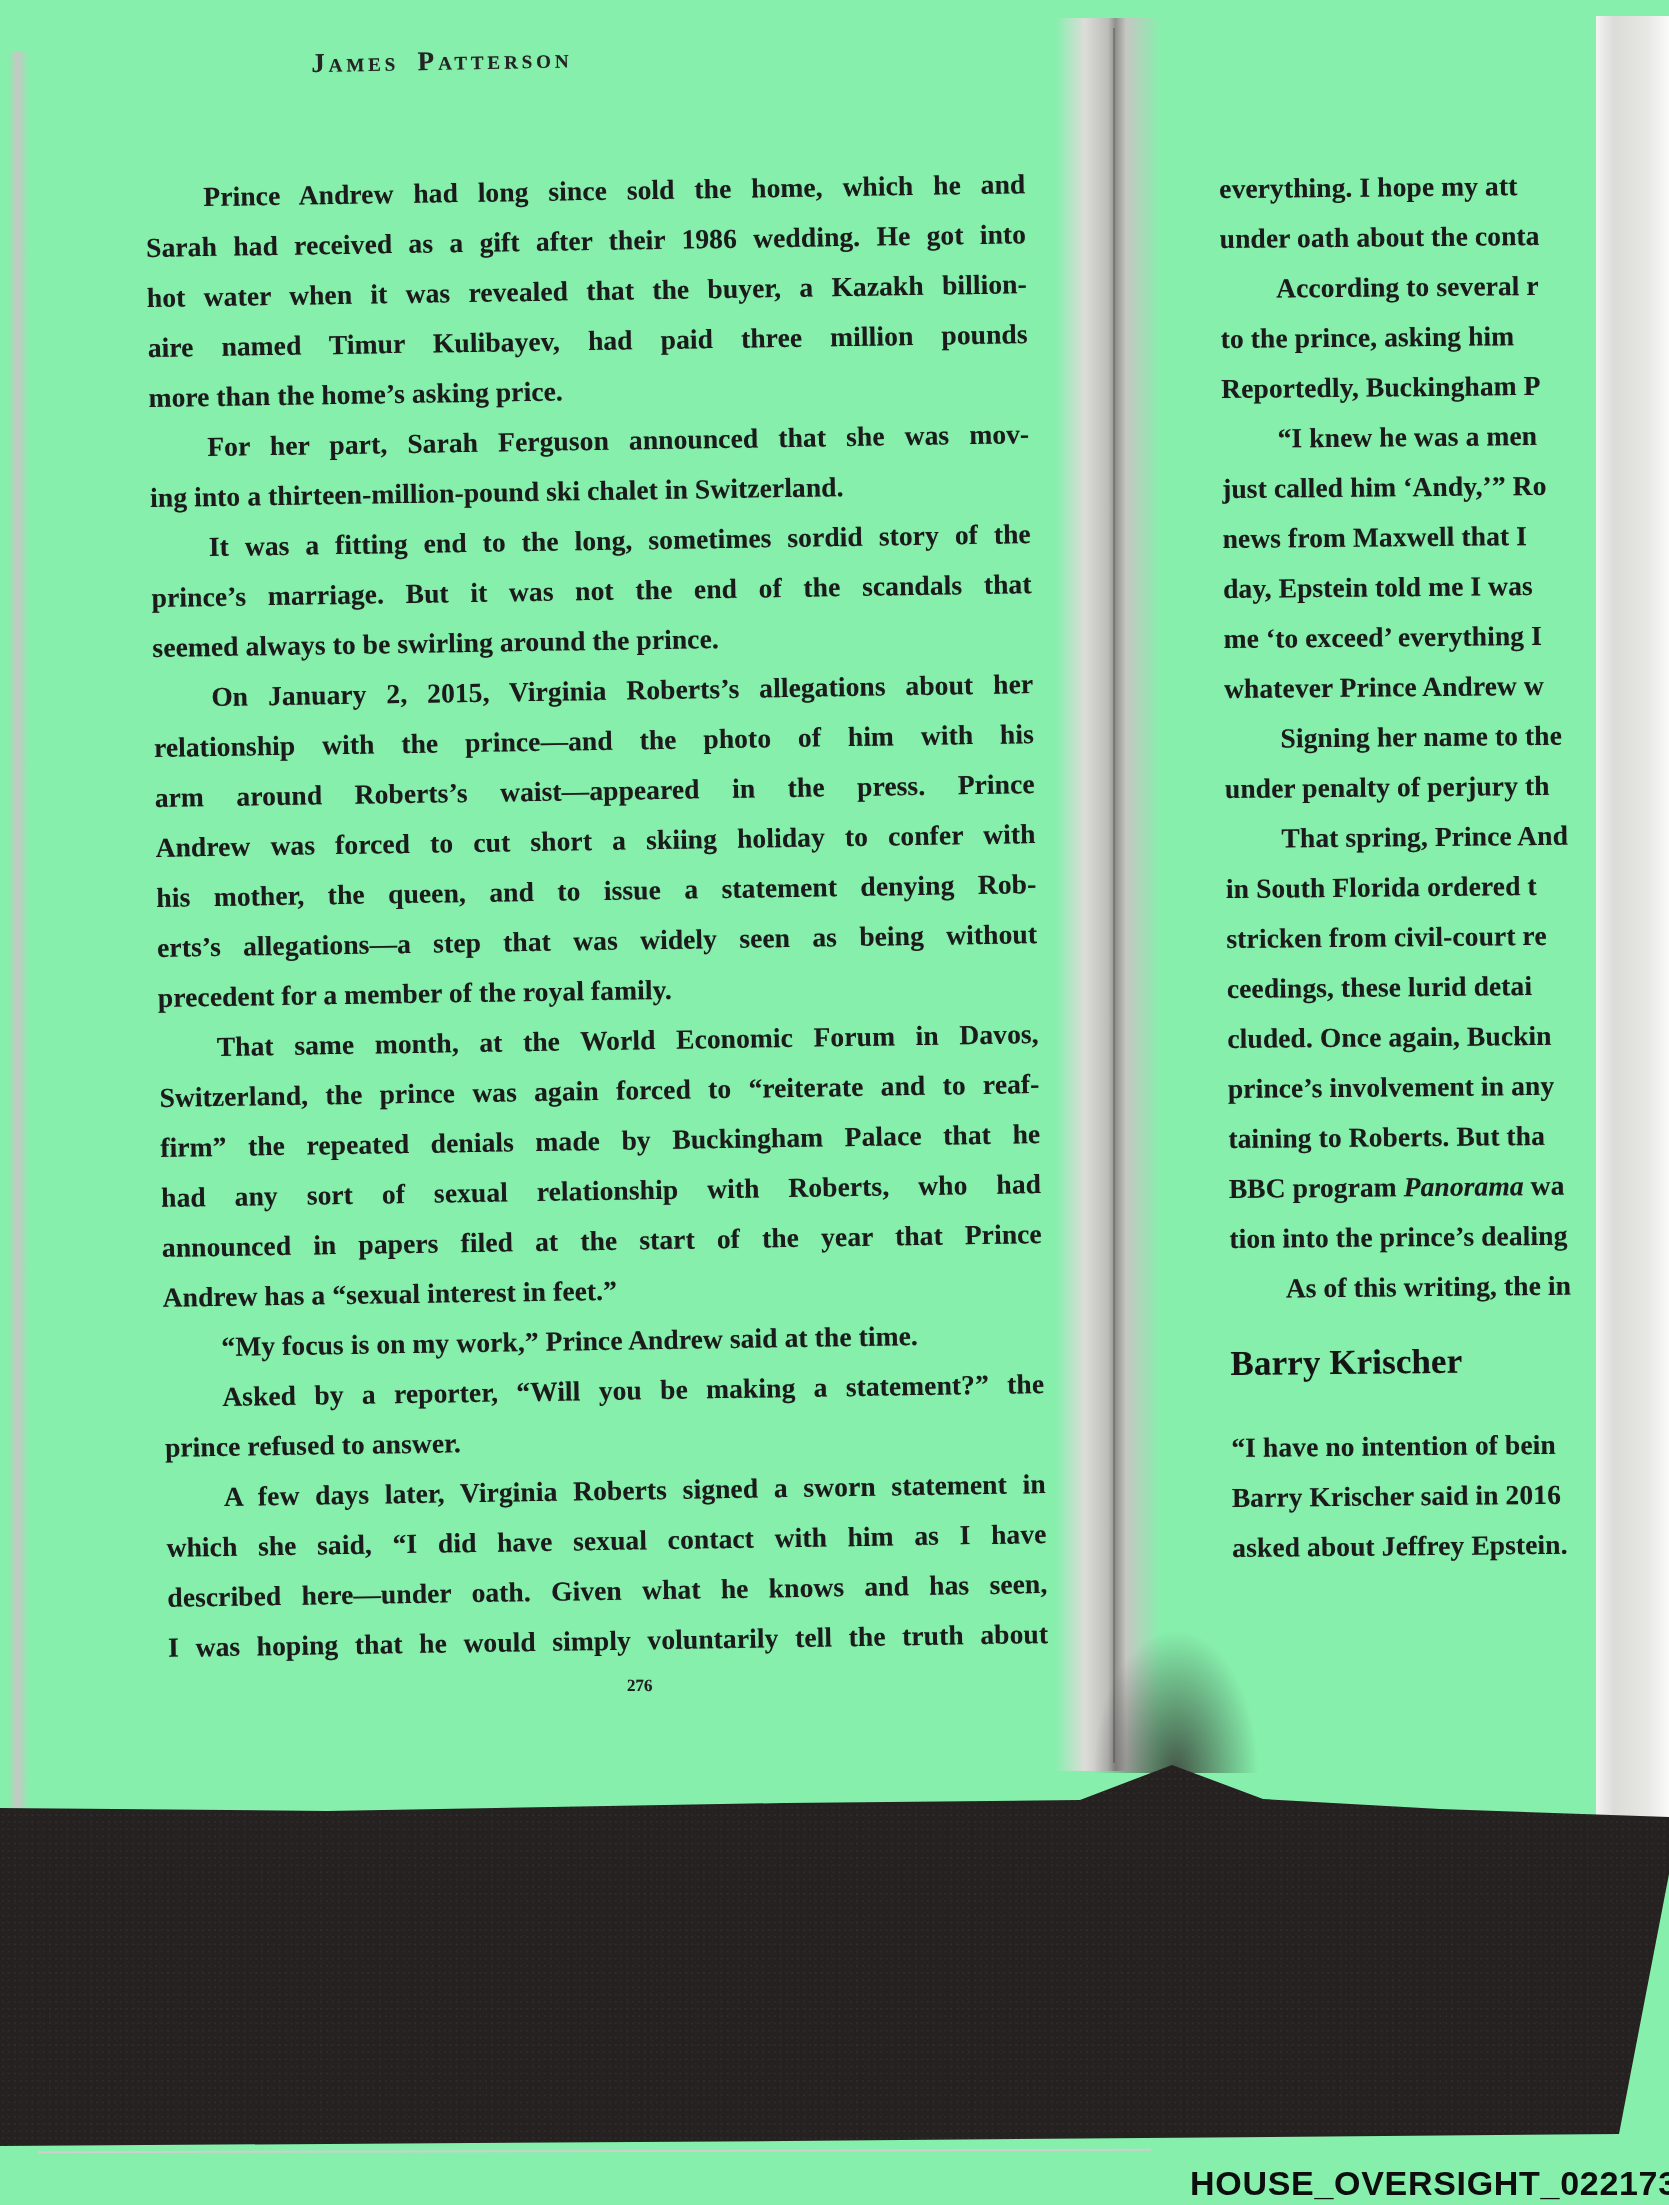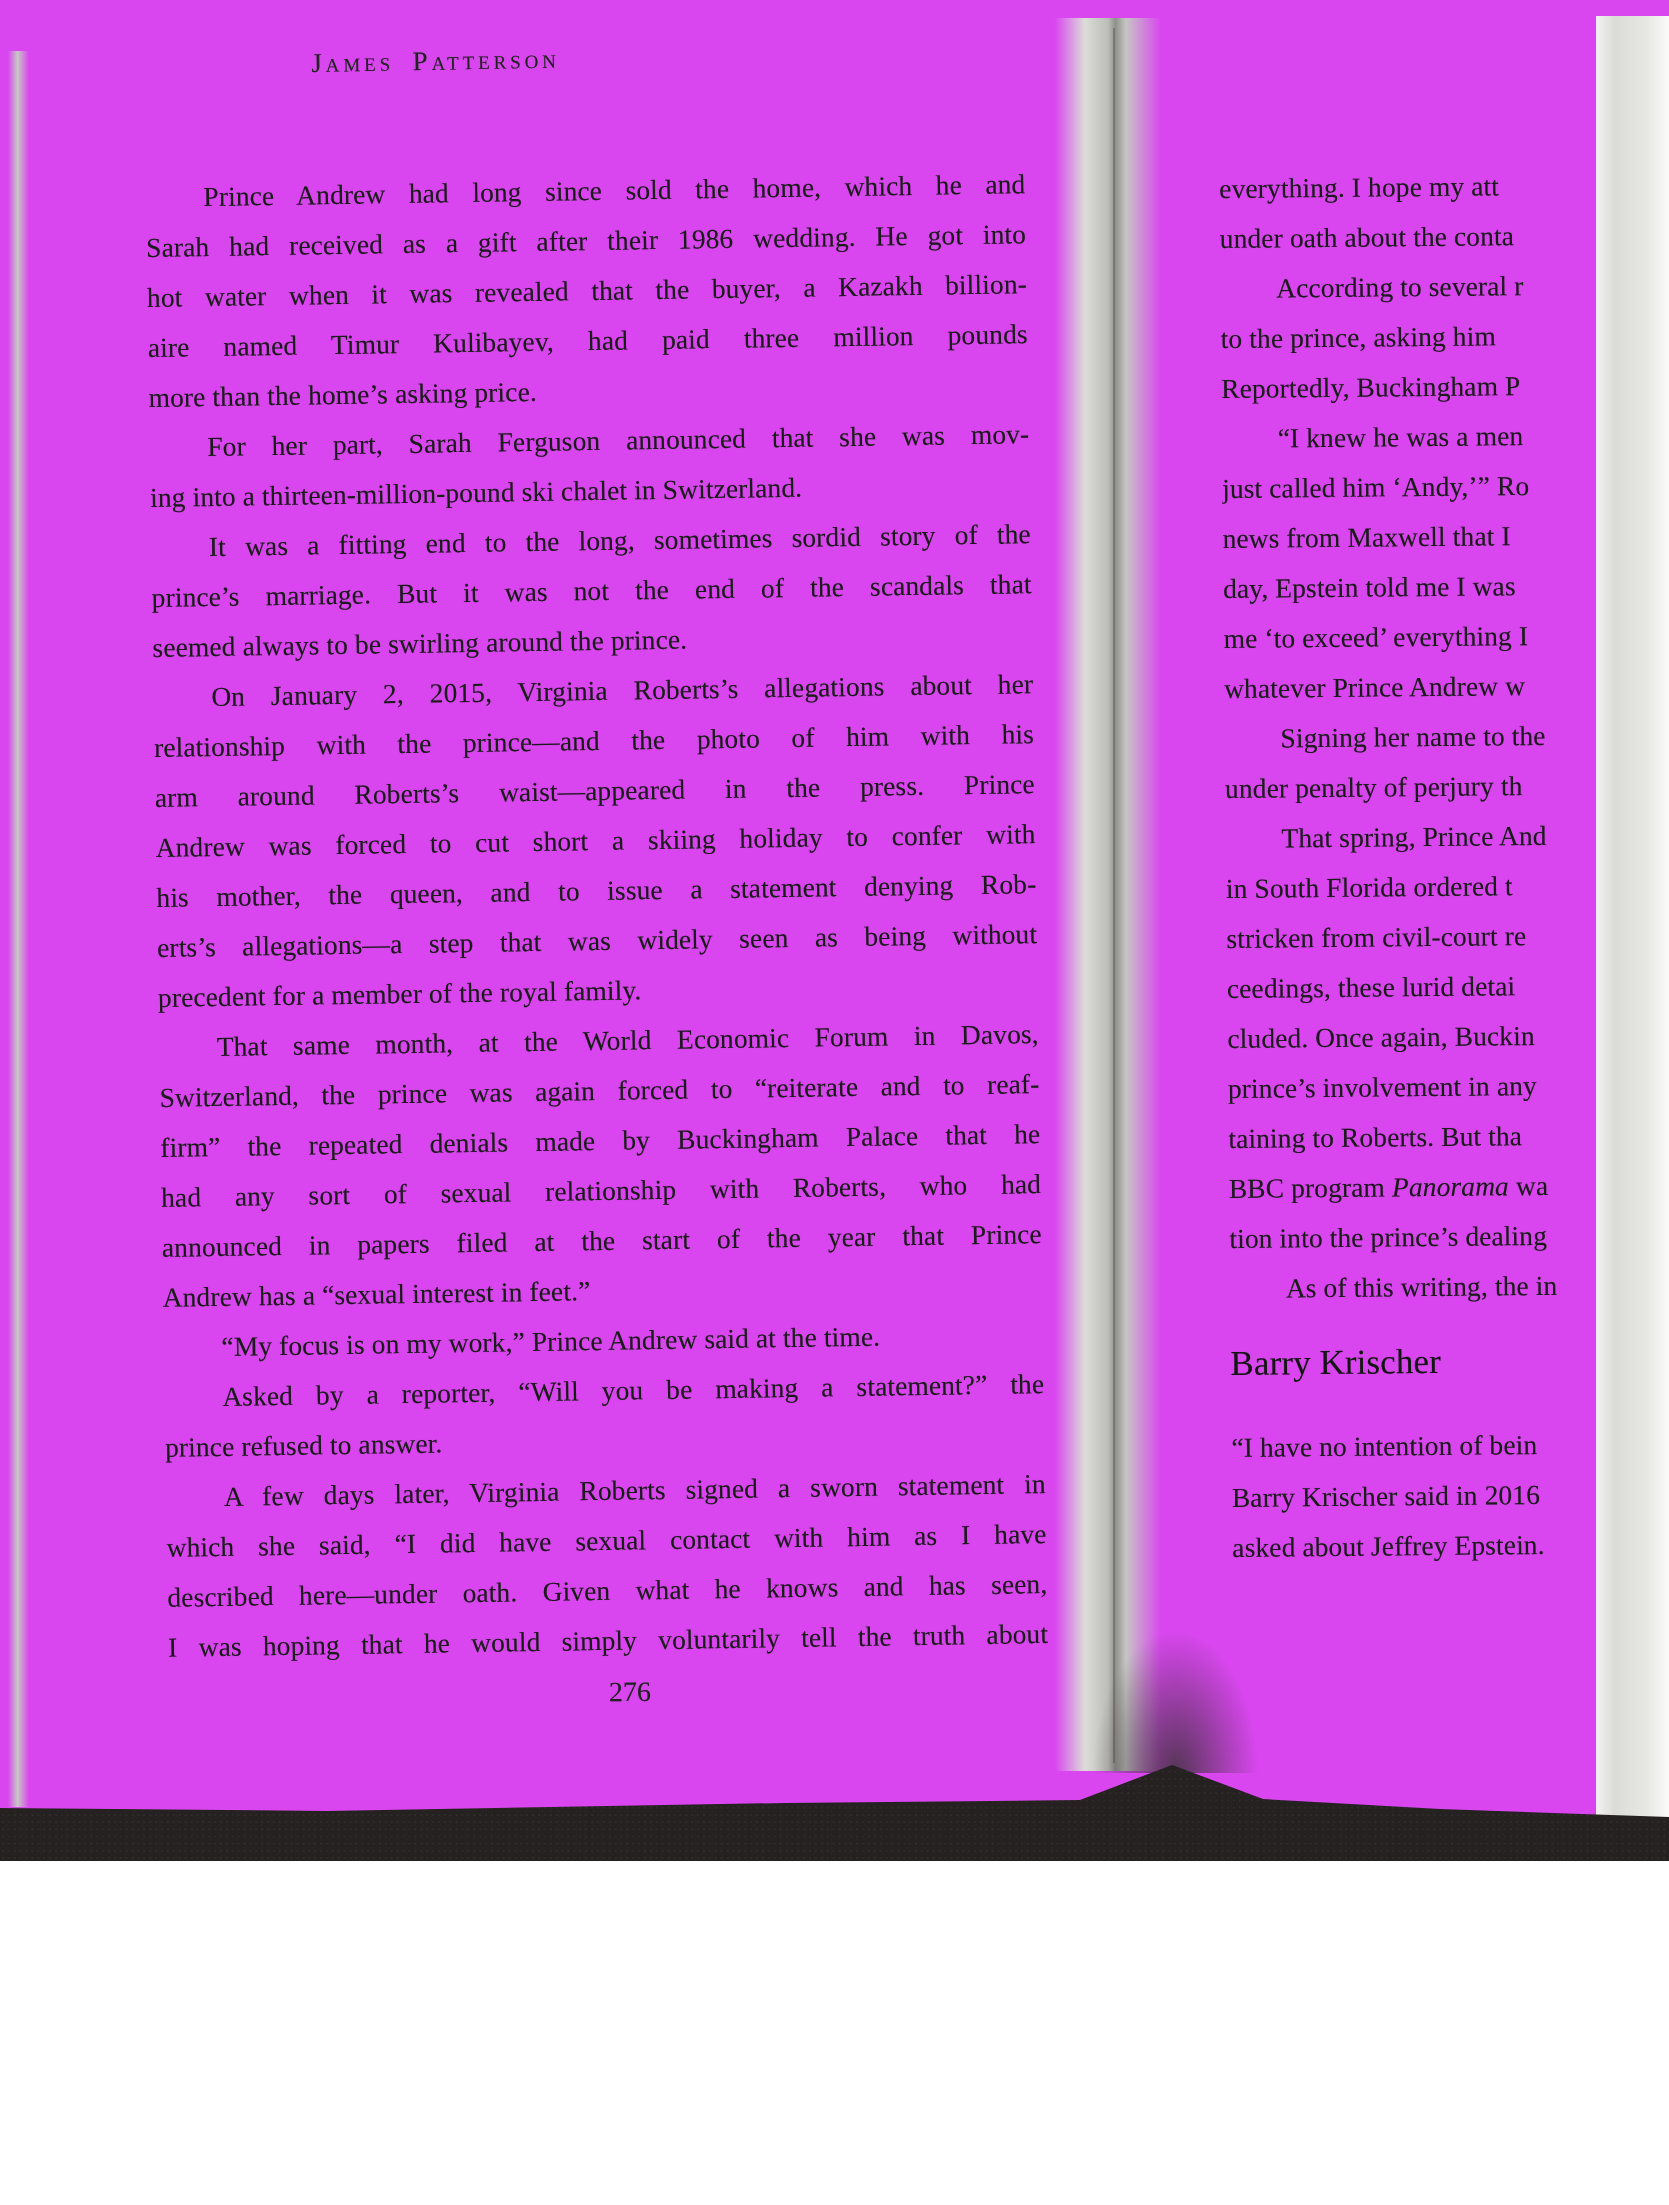--- a/index.html
+++ b/index.html
@@ -1,17 +1,17 @@
 <!DOCTYPE html>
 <html style="font-size:10.5px"><head>
 <meta charset="utf-8">
 <style>
   html,body{margin:0;padding:0;background:#ffffff;}
-  .stage{position:relative;width:1669px;height:1861px;background:#d946ef;overflow:hidden;
-         font-family:"Liberation Serif","DejaVu Serif",serif;color:#1b1b1b;}
+  .stage{position:relative;width:1669px;height:2205px;background:#86efac;overflow:hidden;
+         font-family:"Liberation Serif","DejaVu Serif",serif;color:#1b1b1b;font-weight:bold;}
   
   .left-edge{position:absolute;left:7.9px;top:51px;width:21px;height:1756px;
       background:linear-gradient(90deg,rgba(255,255,255,0),#c7c7c4 45%,rgba(255,255,255,0));}
   .gutter{position:absolute;left:1055px;top:18.3px;width:106px;height:1753px;
       background:linear-gradient(90deg,rgba(255,255,255,0) 0%,#dcdcd9 28%,#bcbcb9 50%,#90908d 57%,#c6c6c3 67%,rgba(255,255,255,0) 100%);}
   .gutter-crease{position:absolute;left:1113px;top:27.5px;width:2px;height:1735px;background:rgba(92,92,90,.55);}
   .gutter-bottom{position:absolute;left:1066px;top:1519px;width:220px;height:254px;
       background:radial-gradient(ellipse 52% 78% at 50% 100%,rgba(52,49,47,.8),rgba(52,49,47,0) 72%);}
   .right-edge{position:absolute;left:1596px;top:15.7px;width:73px;height:1801px;
       background:linear-gradient(90deg,#f3f3f1,#dbdbd8 25%,#e7e7e4 70%,#fafaf8);}
@@ -25,21 +25,21 @@
   
   .running-header{position:absolute;left:311px;top:48px;font-size:27px;font-variant:small-caps;
       letter-spacing:3.9px;word-spacing:7.9px;color:#242424;transform:rotate(-1deg);transform-origin:0 0;
       text-shadow:0 0 0.7px rgba(30,30,30,.4);}
   .left-text{position:absolute;left:145px;top:173px;width:880px;font-size:27.5px;
       transform:rotate(-0.9deg);transform-origin:0 0;letter-spacing:0.1px;
       text-shadow:0 0 0.7px rgba(25,25,25,.38);}
   .left-text .ln{height:50px;line-height:50px;}
   .ln.in{padding-left:58px;}
   .ln.j{text-align:justify;text-align-last:justify;}
-  .page-number{position:absolute;left:609px;top:1676px;font-size:28px;color:#222;transform:rotate(-0.5deg);
+  .page-number{position:absolute;left:627px;top:1676px;font-size:17px;color:#222;transform:rotate(-0.5deg);
       text-shadow:0 0 0.7px rgba(25,25,25,.38);}
   .right-text{position:absolute;left:1219px;top:164px;width:378px;height:1623px;overflow:hidden;
       font-size:27.5px;transform:rotate(-0.55deg);transform-origin:0 0;letter-spacing:0.1px;
       text-shadow:0 0 0.7px rgba(25,25,25,.38);}
   .right-text .rln{height:50px;line-height:50px;white-space:nowrap;}
   .rln.in{padding-left:56px;}
   .section-heading{margin-top:24px;height:52px;line-height:52px;font-size:35px;color:#151515;white-space:nowrap;}
   .quote-block{margin-top:33px;}
   .footer-label{position:absolute;left:1174px;top:2164px;font-family:"Liberation Sans","DejaVu Sans",sans-serif;
       font-size:34px;color:#0e0e0e;letter-spacing:0.7px;white-space:nowrap;margin-left:16px;}

